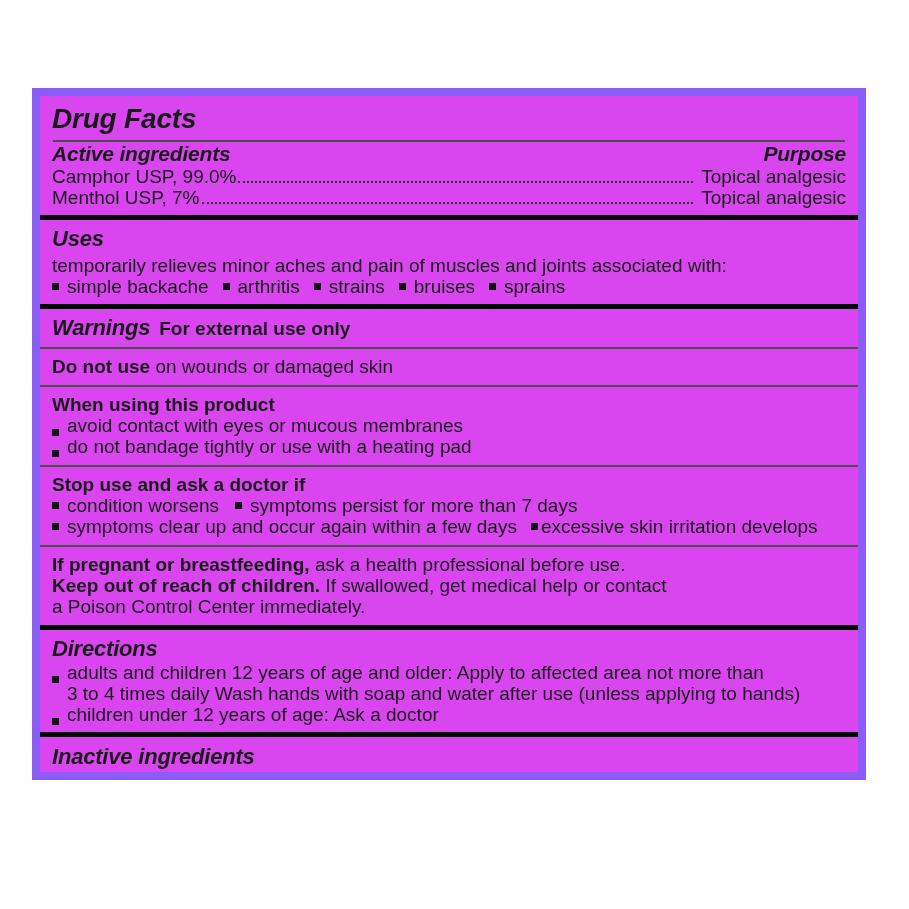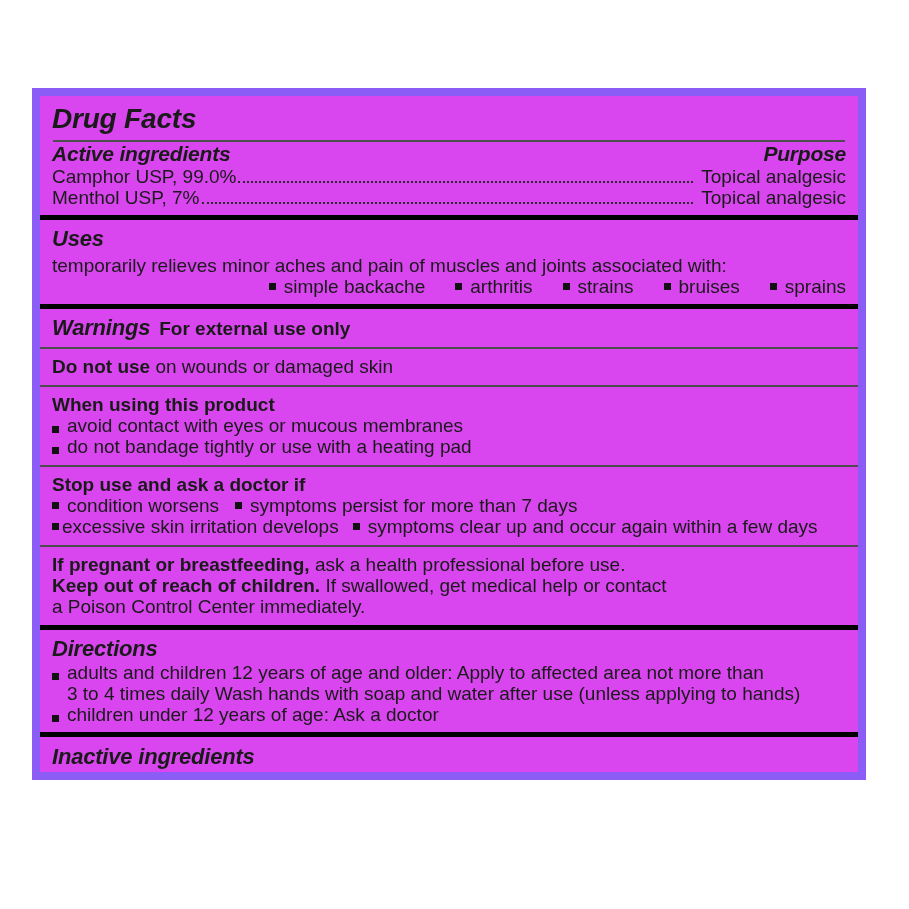--- a/index.html
+++ b/index.html
@@ -62,21 +62,21 @@
   .ai-block { padding-bottom: 7px; }
 
   
   .bullet-sq {
     display: inline-block;
     width: 7px; height: 7px;
     background: #111111;
     flex: 0 0 auto;
     margin-top: 7px;
   }
-  .bullet-line { display: flex; align-items: center; }
+  .bullet-line { display: flex; align-items: flex-end; }
   .bullet-line .bullet-sq { margin-right: 8px; }
   .inline-bullets { display: flex; align-items: flex-start; }
   .inline-bullets .item { display: flex; align-items: flex-start; }
   .inline-bullets .item .bullet-sq { margin-right: 8px; }
   .inline-bullets .item.tight .bullet-sq { margin-right: 3px; }
   .hang { padding-left: 15px; }
 
   
   .uses-sec { padding-top: 6px; padding-bottom: 7px; }
   .uses-sec .body-text { margin-top: 3px; }
@@ -113,21 +113,21 @@
       <span class="ai-leader"></span>
       <span class="ai-purpose">Topical analgesic</span>
     </div>
   </div>
 
   <hr class="rule-thick">
 
   <div class="uses-sec pad">
     <div class="sec-heading">Uses</div>
     <div class="body-text">temporarily relieves minor aches and pain of muscles and joints associated with:</div>
-    <div class="inline-bullets body-text" style="gap:30px; margin-top:0;justify-content:flex-end;">
+    <div class="inline-bullets body-text" style="gap:14px; margin-top:0;">
       <span class="item">
           <span class="bullet-sq"></span>
           <span>simple backache</span>
         </span>
       <span class="item">
           <span class="bullet-sq"></span>
           <span>arthritis</span>
         </span>
       <span class="item">
           <span class="bullet-sq"></span>
@@ -178,27 +178,27 @@
         <span class="item">
             <span class="bullet-sq"></span>
             <span>condition worsens</span>
           </span>
         <span class="item">
             <span class="bullet-sq"></span>
             <span>symptoms persist for more than 7 days</span>
           </span>
       </div>
       <div class="inline-bullets" style="gap:14px;">
+        <span class="item">
+            <span class="bullet-sq"></span>
+            <span>symptoms clear up and occur again within a few days</span>
+          </span>
         <span class="item tight">
             <span class="bullet-sq"></span>
             <span>excessive skin irritation develops</span>
-          </span>
-        <span class="item">
-            <span class="bullet-sq"></span>
-            <span>symptoms clear up and occur again within a few days</span>
           </span>
       </div>
     </div>
     <hr class="rule-thin">
 
     <div class="warn-block pad body-text">
       <div>
         <span class="sub-bold">If pregnant or breastfeeding,</span>
         <span>ask a health professional before use.</span>
       </div>

